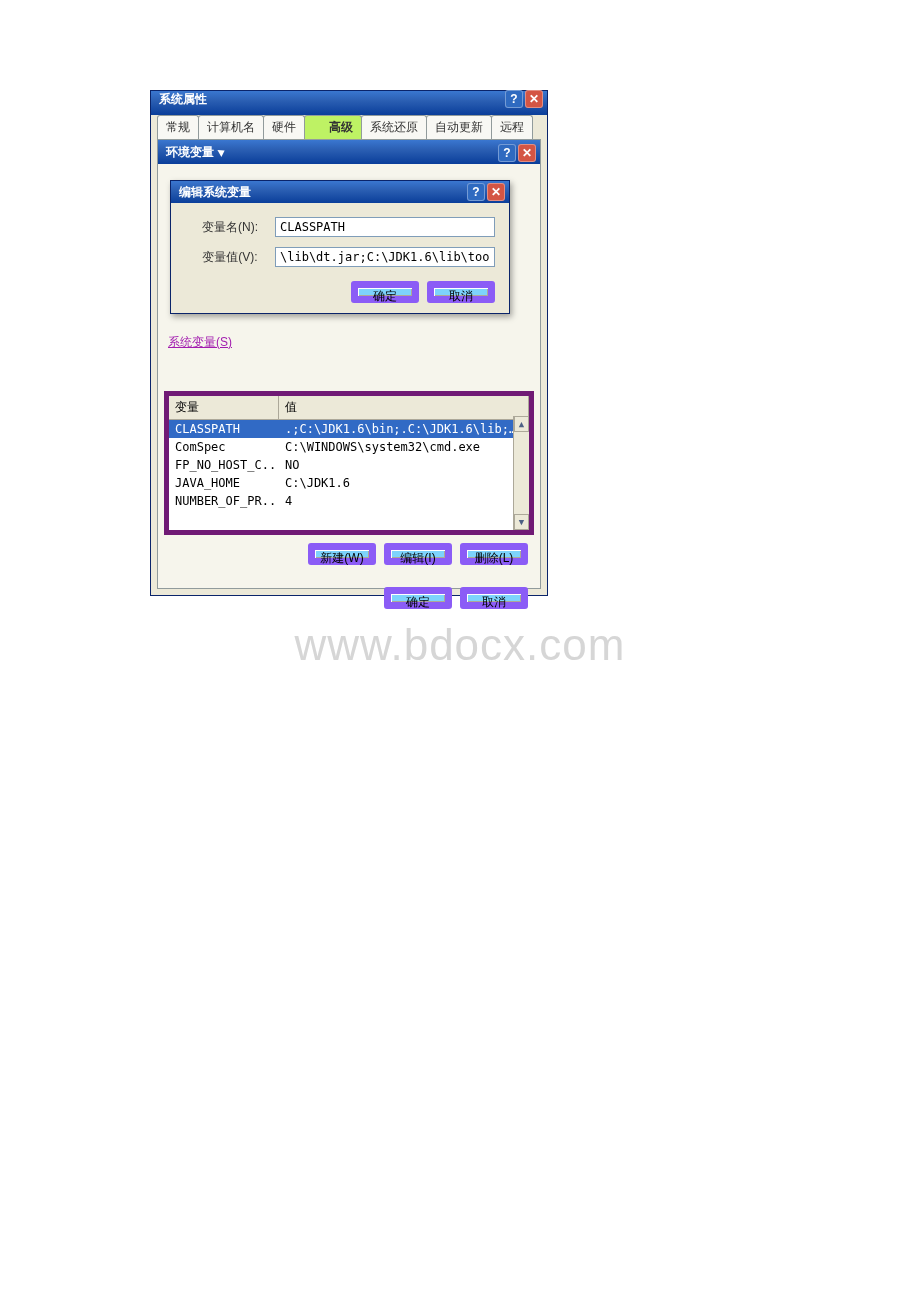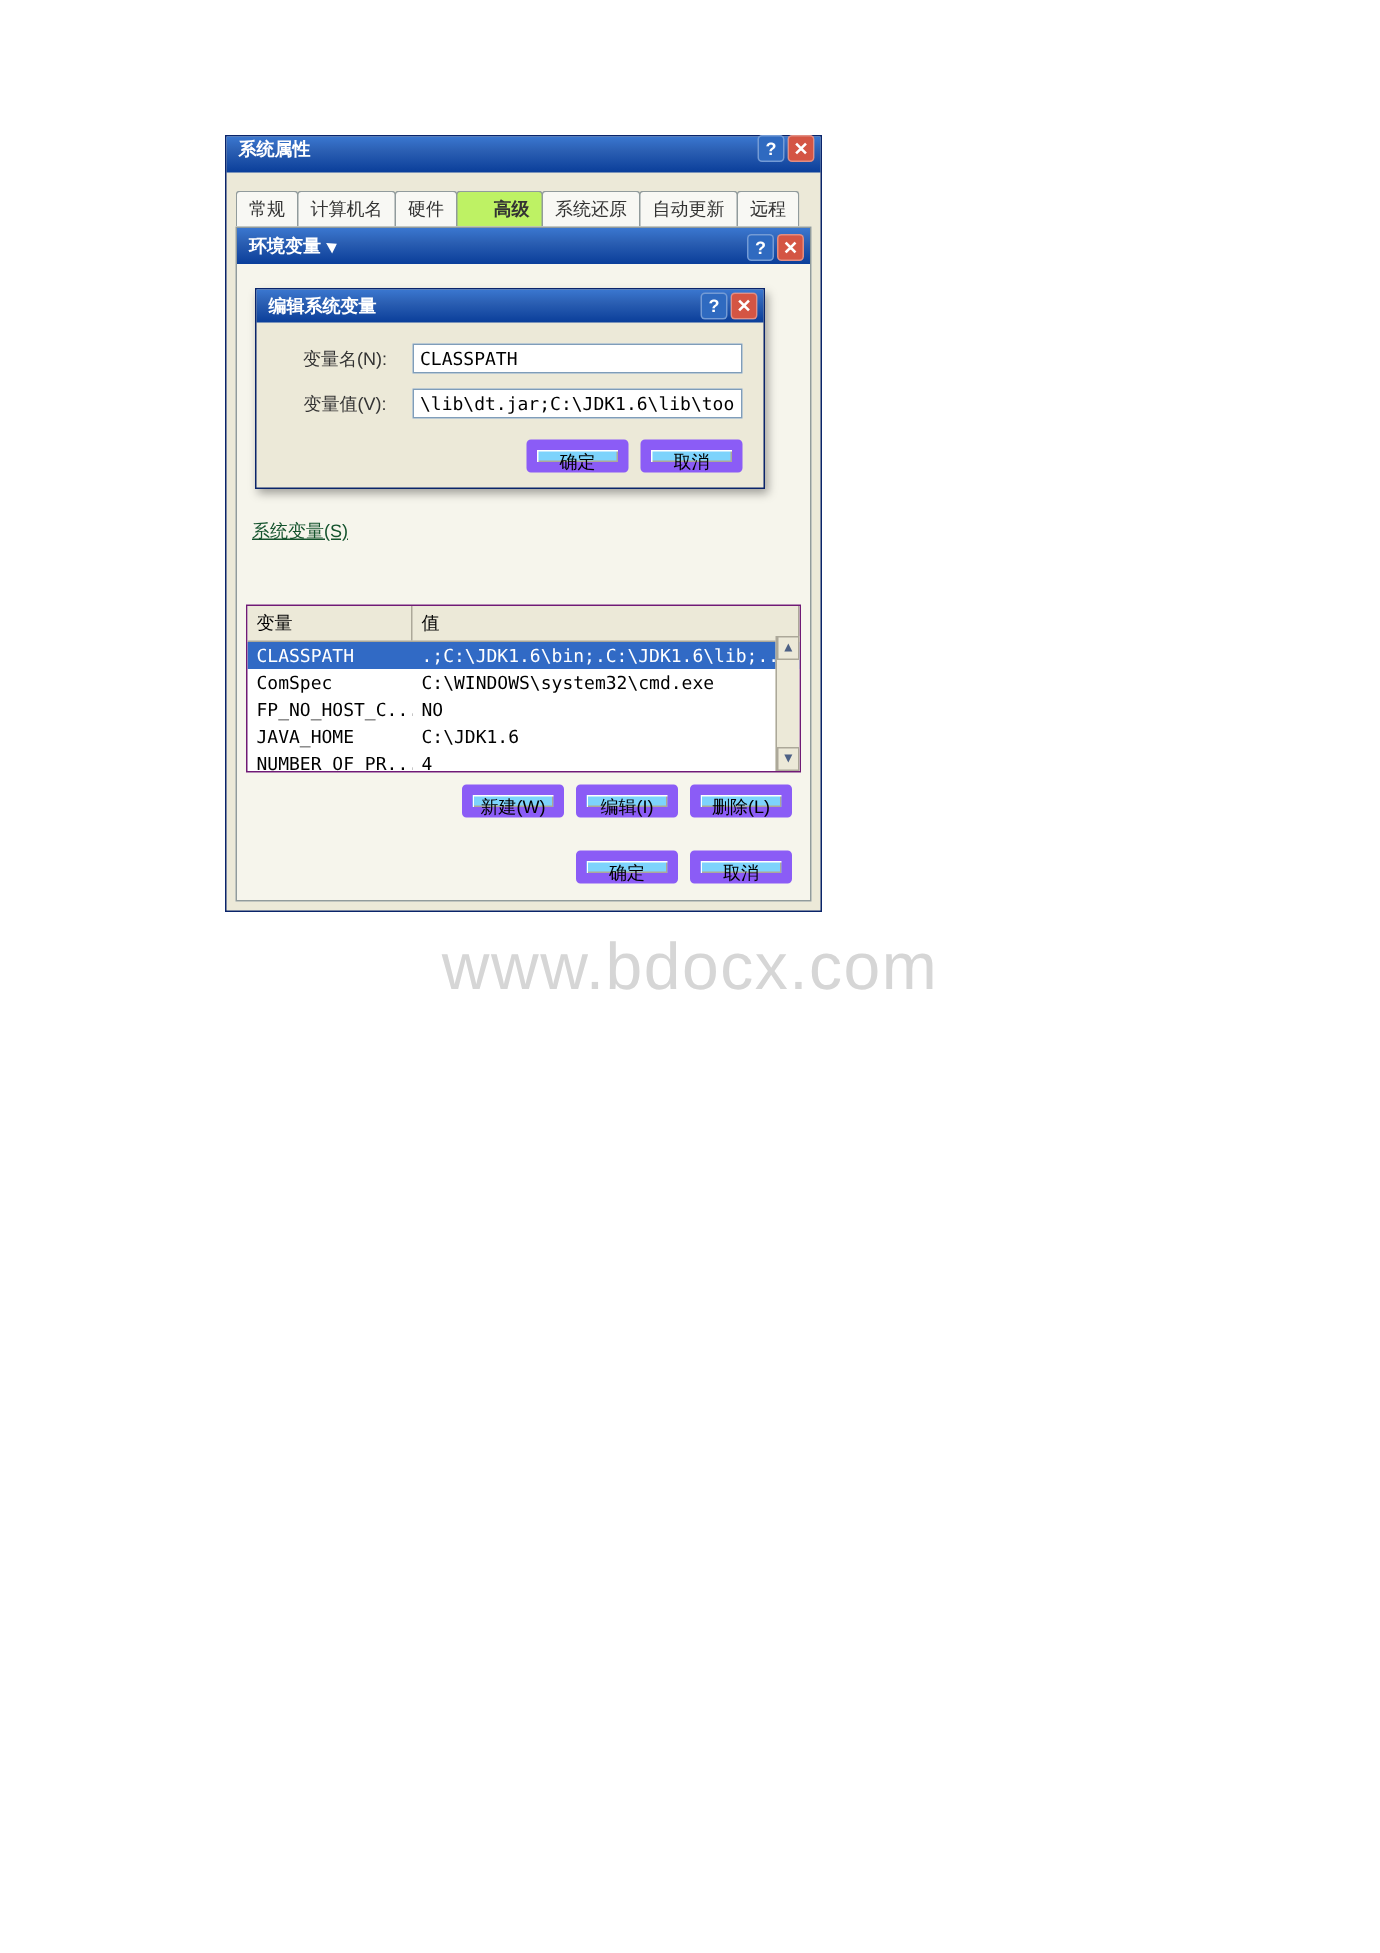--- a/index.html
+++ b/index.html
@@ -40,21 +40,21 @@
       font-weight:bold;
       border:1px solid #ffffff55;
       border-radius:3px;
       font-size:12px;
       font-family: Tahoma, sans-serif;
     }
     .tb-help { background:#2f6ac0; color:#fff; }
     .tb-close { background:#d45544; color:#fff; }
     .tabs {
       display:flex;
-      margin: 12px 6px 0 6px;
+      margin: 0 6px 0 6px;
       gap:0;
       text-align:center;
     }
     .tab {
       padding: 3px 8px;
       border:1px solid #919b9c;
       border-bottom:none;
       background:#f8f8f4;
       font-size:12px;
       color:#333;
@@ -125,27 +125,27 @@
       min-width:68px;
       height:22px;
       background:#7dd3fc;
       border:7px solid #8b5cf6;
       border-radius:3px;
       font-size:12px;
       box-shadow: inset 1px 1px 0 #fff, inset -1px -1px 0 #aca899;
     }
     
     .sysvar-section { margin-top: 170px; }
-    .section-label { color:#14532d; text-decoration:underline; font-size:12px; margin-bottom:4px; margin-left:4px;}
+    .section-label { color:#a21caf; text-decoration:underline; font-size:12px; margin-bottom:4px; margin-left:4px;}
     .listview {
-      border:1px solid #701a75;
+      border:5px solid #701a75;
       background:#fff;
       font-family: "SimSun", Tahoma, monospace;
       font-size:12px;
-      height: 112px;
+      height: 144px;
       overflow:hidden;
       position:relative;
       margin-top:40px;
     }
     .lv-header {
       display:flex;
       background:#ece9d8;
       border-bottom:1px solid #aca899;
     }
     .lv-col {

